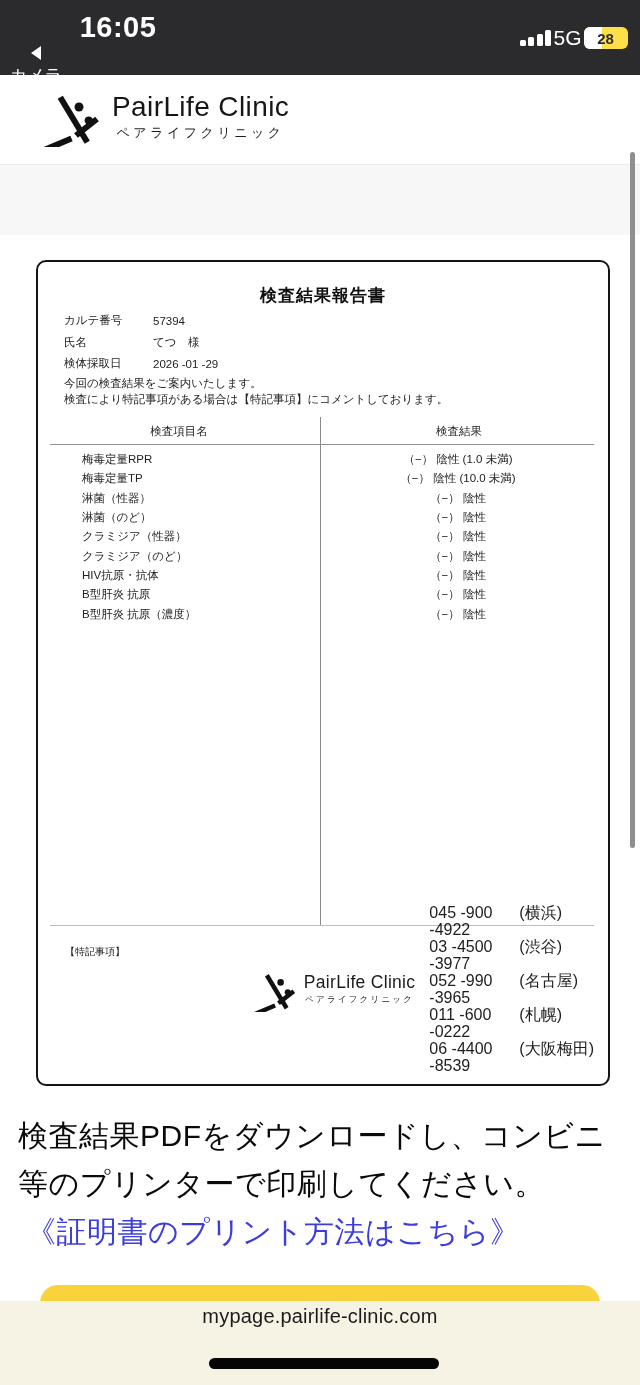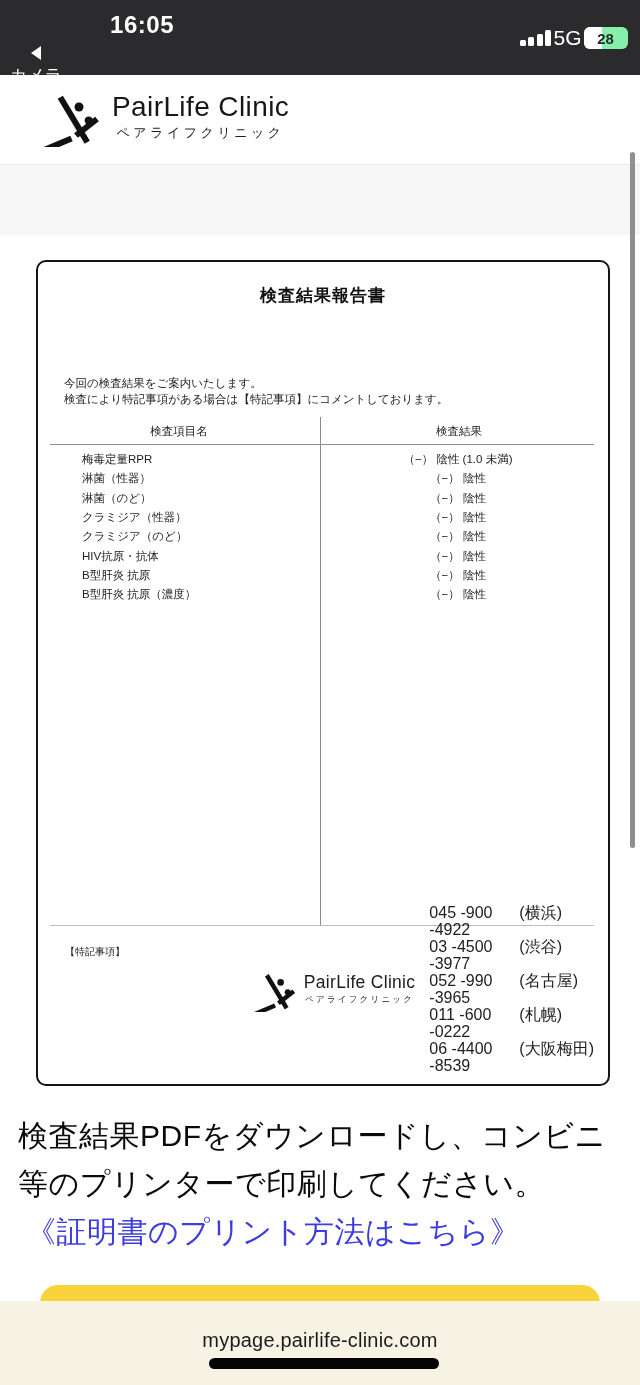--- a/index.html
+++ b/index.html
@@ -6,32 +6,32 @@
   html,body { width:640px; height:1385px; }
   body {
     font-family: "Liberation Sans", "DejaVu Sans", sans-serif;
     background:#fff; position:relative; overflow:hidden;
     color:#1c1c1c;
   }
   .screen { position:absolute; inset:0; width:640px; height:1385px; }
 
   
   .status-bar { position:absolute; top:0; left:0; width:640px; height:75px; background:#2b2b2d; }
-  .sb-time { position:absolute; left:62px; top:11px; width:112px; text-align:right;
-    font-size:24px; font-weight:700; color:#fff; letter-spacing:0.5px; }
+  .sb-time { position:absolute; left:62px; top:11px; width:112px; text-align:center;
+    font-size:29px; font-weight:700; color:#fff; letter-spacing:0.5px; }
   .sb-back { position:absolute; left:10px; top:46px; display:flex; align-items:center; gap:4px;
     color:#fff; font-size:17px;flex-direction:column; }
   .sb-back-tri { width:0; height:0; border-top:7px solid transparent; border-bottom:7px solid transparent;
     border-right:10px solid #fff; display:inline-block; }
   .sb-right { position:absolute; right:14px; top:26px; display:flex; align-items:center; gap:2px; }
   .sb-signal { display:flex; align-items:flex-end; gap:2.5px; height:16px; }
   .sb-signal span { width:6px; background:#fff; border-radius:1.5px; display:block; }
   .sb-signal .b1{height:6px}.sb-signal .b2{height:9px}.sb-signal .b3{height:12px}.sb-signal .b4{height:16px}
   .sb-net { color:#fff; font-size:21px; font-weight:500; }
-  .sb-batt { position:relative; width:44px; height:22px; border-radius:6px; background:#86efac; overflow:hidden; }
+  .sb-batt { position:relative; width:44px; height:22px; border-radius:6px; background:#fde047; overflow:hidden; }
   .sb-batt-fill { position:absolute; left:0; top:0; bottom:0; width:42%; background:#fff; }
   .sb-batt-num { position:absolute; inset:0; display:flex; align-items:center; justify-content:center;
     font-size:15px; font-weight:700; color:#2b2b2d; }
   .sb-batt-cap { width:2.5px; height:9px; background:#7d7d80; border-radius:0 2.5px 2.5px 0; margin-left:-6px; }
 
   
   .site-header { position:absolute; top:75px; left:0; width:640px; height:89px; background:#fff; }
   .brand { position:absolute; left:40px; top:10px; display:flex; align-items:center; gap:12px; }
   .brand-logo { width:60px; height:62px; }
   .brand-name { font-size:28px; font-weight:500; color:#161616; letter-spacing:0.4px; }
@@ -76,21 +76,21 @@
 
   
   .instructions { position:absolute; top:1112px; left:18px; width:608px;
     font-size:30px; line-height:48px; color:#0a0a0a; letter-spacing:0.5px; }
   .print-link { display:block; text-decoration:none; margin-left:8px; }
 
   
   .yellow-banner { position:absolute; left:40px; top:1285px; width:560px; height:40px;
     border-radius:18px 18px 0 0; }
   .safari-bar { position:absolute; left:0; top:1301px; width:640px; height:84px; }
-  .url-text { position:absolute; top:28px; left:0; right:0; text-align:center;
+  .url-text { position:absolute; top:4px; left:0; right:0; text-align:center;
     font-size:20px; color:#1b1b1b; letter-spacing:0.2px; }
   .home-indicator { position:absolute; left:209px; top:57px; width:230px; height:11px;
     border-radius:5.5px; background:#050505; }
 </style>
 </head>
 <body>
 
 <div class="screen">
 
   <div class="status-bar" style="background: rgb(43, 43, 45);">
@@ -133,35 +133,53 @@
     </div>
   </div>
 
   <div class="gray-band" style="background: rgb(247, 247, 247);"></div>
 
   <div class="scrollbar"></div>
 
   <div class="report-card">
     <div class="card-title">検査結果報告書</div>
 
+    <div class="info-block">
+      <div class="info-row">
+        <span class="info-label">カルテ番号</span>
+        <span>57394</span>
+      </div>
+      <div class="info-row">
+        <span class="info-label">氏名</span>
+        <span>てつ　様</span>
+      </div>
+      <div class="info-row">
+        <span class="info-label">検体採取日</span>
+        <span>2026 -01 -29</span>
+      </div>
+    </div>
 
     <div class="intro-block">
       <div>今回の検査結果をご案内いたします。</div>
       <div>検査により特記事項がある場合は【特記事項】にコメントしております。</div>
     </div>
 
     <div class="col-divider"></div>
     <div class="th-item">検査項目名</div>
     <div class="th-result">検査結果</div>
     <div class="thead-line"></div>
 
     <div class="tbody">
       <div class="trow">
         <span class="td-item">梅毒定量RPR</span>
         <span class="td-result">（−） 陰性 (1.0 未満)</span>
+      </div>
+      <div class="trow">
+        <span class="td-item">梅毒定量TP</span>
+        <span class="td-result">（−） 陰性 (10.0 未満)</span>
       </div>
       <div class="trow">
         <span class="td-item">淋菌（性器）</span>
         <span class="td-result">（−） 陰性</span>
       </div>
       <div class="trow">
         <span class="td-item">淋菌（のど）</span>
         <span class="td-result">（−） 陰性</span>
       </div>
       <div class="trow">

